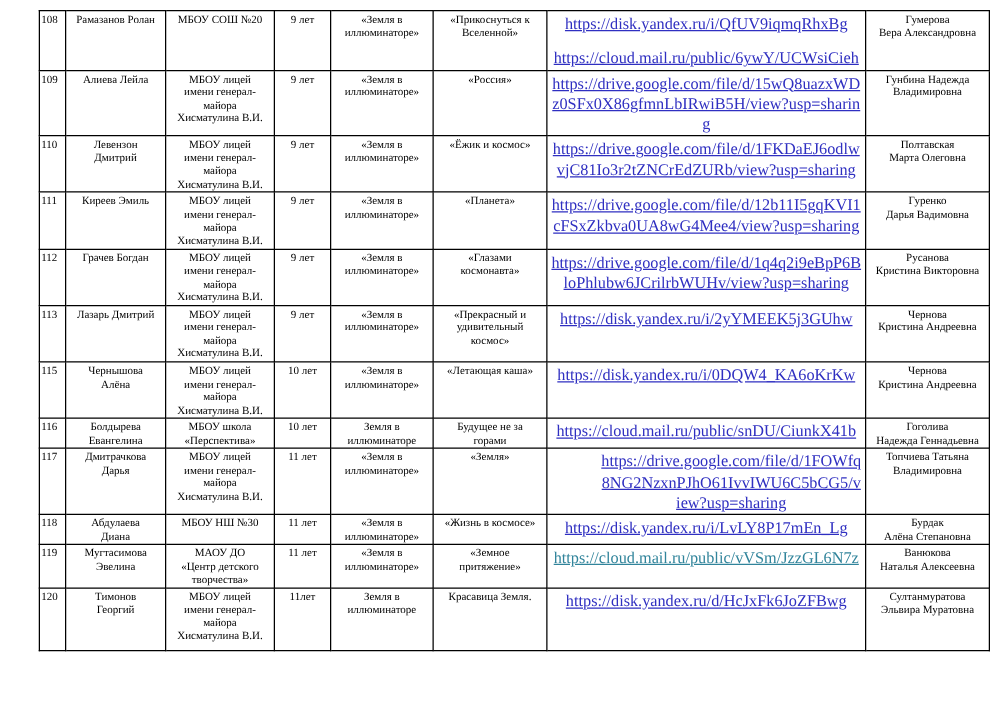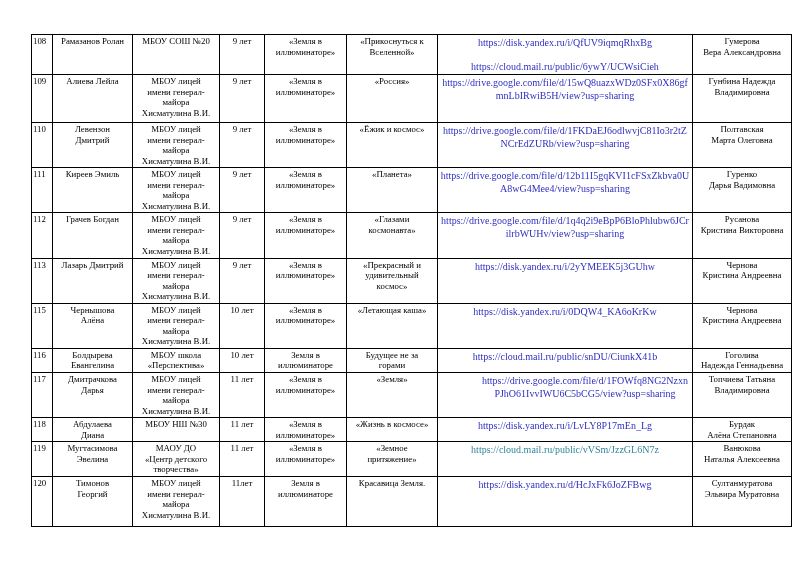--- a/index.html
+++ b/index.html
@@ -1,26 +1,26 @@
 <!DOCTYPE html>
 <html><head>
 <meta charset="utf-8">
 <style>
   html,body{margin:0;padding:0;background:#ffffff;}
   .page{position:relative;width:800px;height:566px;background:#ffffff;
         font-family:"Liberation Serif", serif;color:#000;overflow:hidden;}
-  table.ptable{position:absolute;left:31px;top:34px;width:760px;
+  table.ptable{position:absolute;left:31px;top:8px;width:760px;
         border-collapse:collapse;table-layout:fixed;}
   td{border:1px solid #000;vertical-align:top;text-align:center;
      font-size:8.8px;line-height:1.2;padding:1px 2px;overflow:hidden;}
   td.num{text-align:left;padding-left:1px;font-size:8.8px;}
   .lines{white-space:pre-line;}
   td.linkcell{padding-top:2px;}
-  a.link{display:block;word-break:break-all;
-         font-size:10px;line-height:1.25;cursor:pointer;}
+  a.link{display:block;text-decoration:underline;word-break:break-all;
+         font-size:13px;line-height:1.25;cursor:pointer;}
   .linkgap{height:11px;}
   tr.r108{height:40px;} tr.r109{height:48px;} tr.r110{height:42px;}
   tr.r111{height:42px;} tr.r112{height:45px;} tr.r113{height:43px;}
   tr.r114{height:34px;} tr.r115{height:45px;} tr.r116{height:24px;margin-top:24px;}
   tr.r117{height:44px;} tr.r118{height:21px;} tr.r119{height:31px;margin-top:25px;}
   tr.r120{height:50px;}
 </style>
 </head>
 <body>
 

